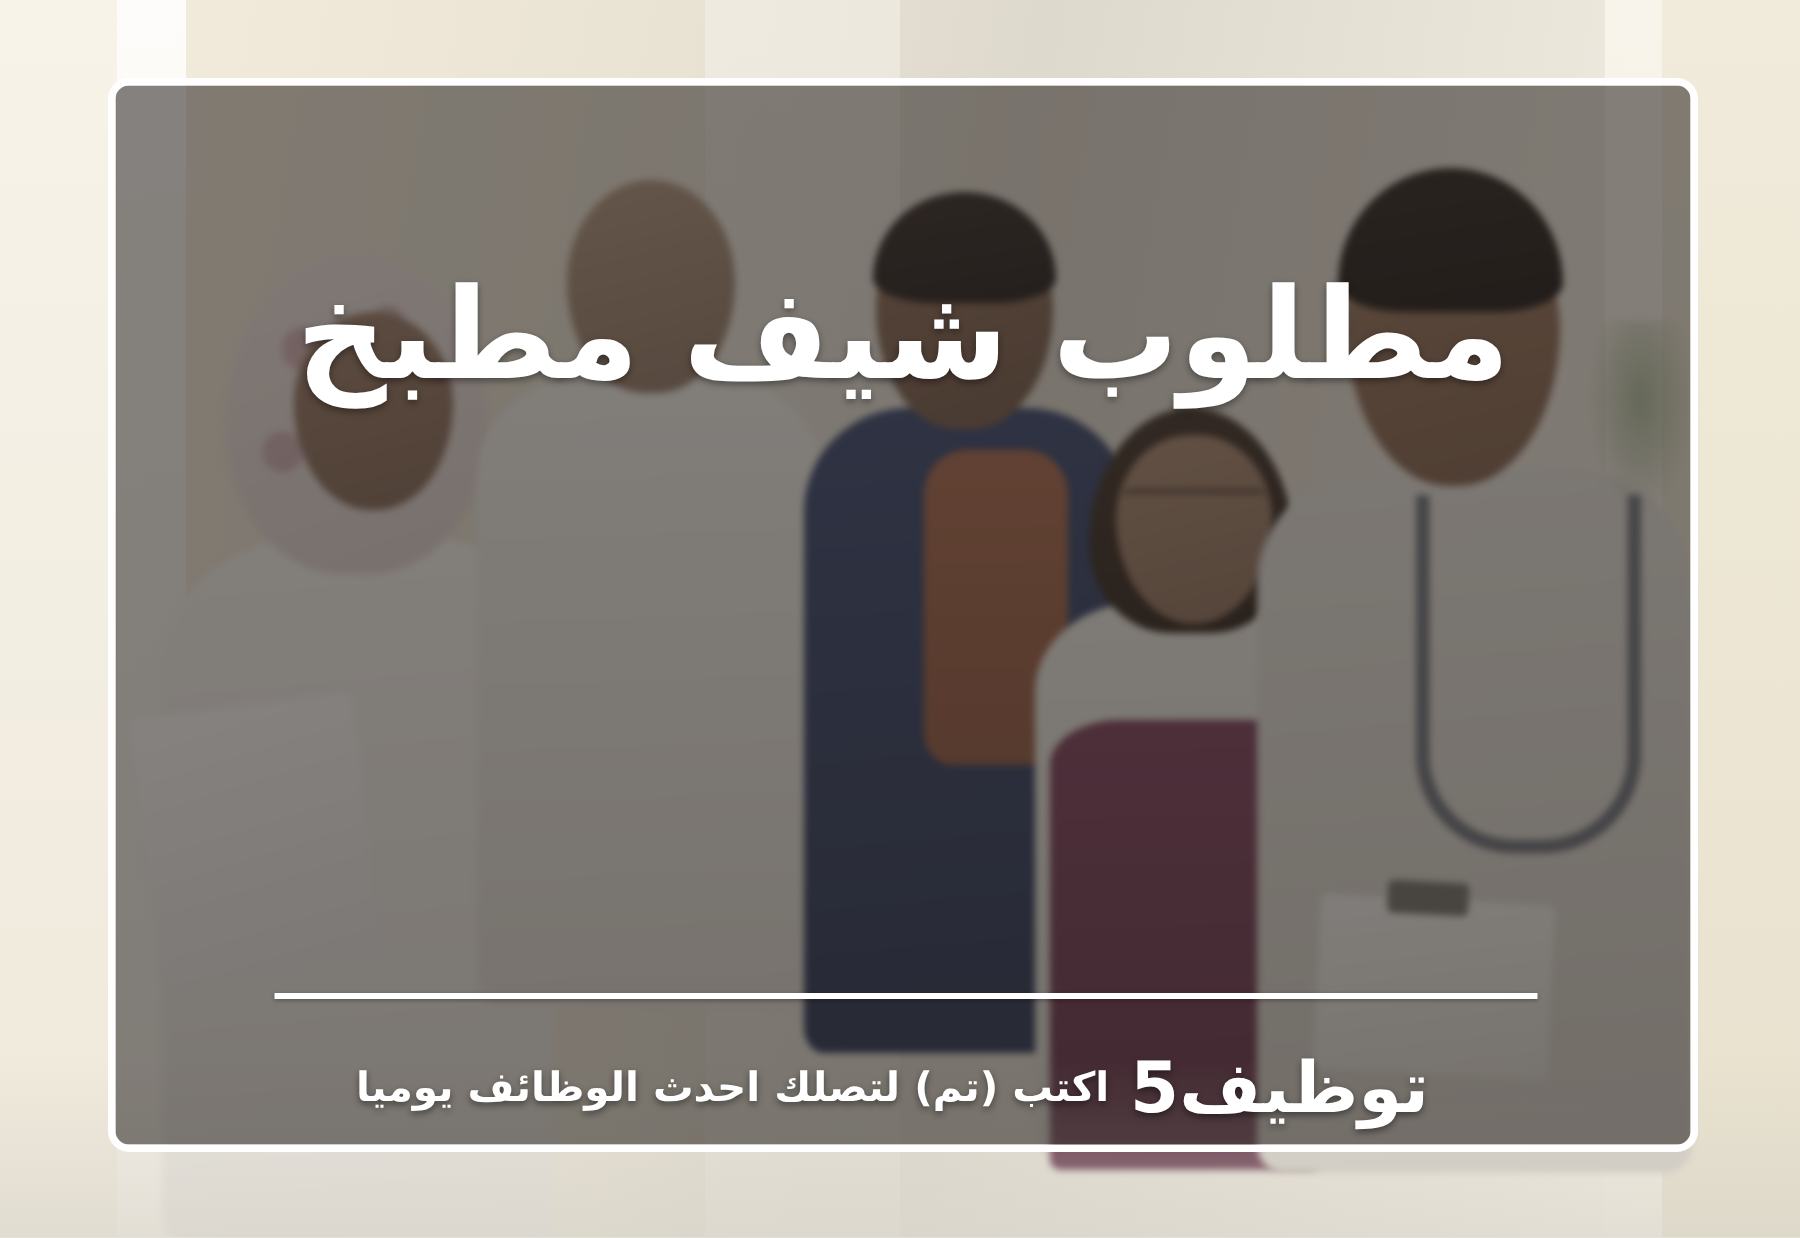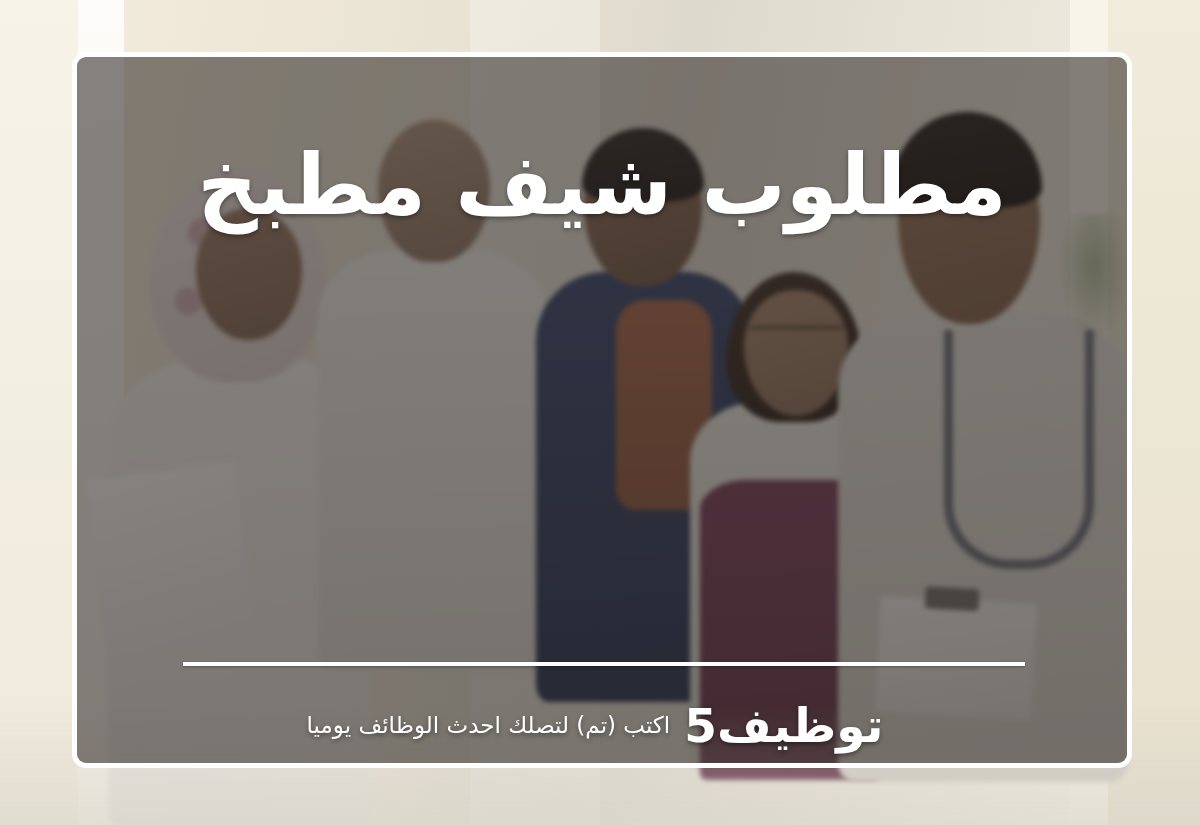--- a/index.html
+++ b/index.html
@@ -129,21 +129,21 @@
   .title-wrap {
     position: absolute;
     left: 0;
     right: 0;
     top: 0;
     height: 605px;
     overflow: hidden;
     display: flex;
     align-items: flex-start;
     justify-content: center;
-    padding-top: 74px;
+    padding-top: 112px;
     box-sizing: border-box;
   }
   .title {
     direction: rtl;
     unicode-bidi: isolate;
     text-align: center;
     color: #ffffff;
     font-family: "DejaVu Sans", sans-serif;
     font-weight: 700;
     font-size: 84px;
@@ -182,22 +182,22 @@
   }
   .brand {
     font-family: "DejaVu Sans", sans-serif;
     font-weight: 700;
     font-size: 47px;
     line-height: 1;
     white-space: nowrap;
   }
   .tagline {
     font-family: "DejaVu Sans", sans-serif;
-    font-weight: 400;
-    font-size: 23px;
+    font-weight: 700;
+    font-size: 27px;
     line-height: 1;
     white-space: nowrap;
   }
 </style>
 </head>
 <body>
 
 <div id="stage">
 
   <div class="photo-bg">

